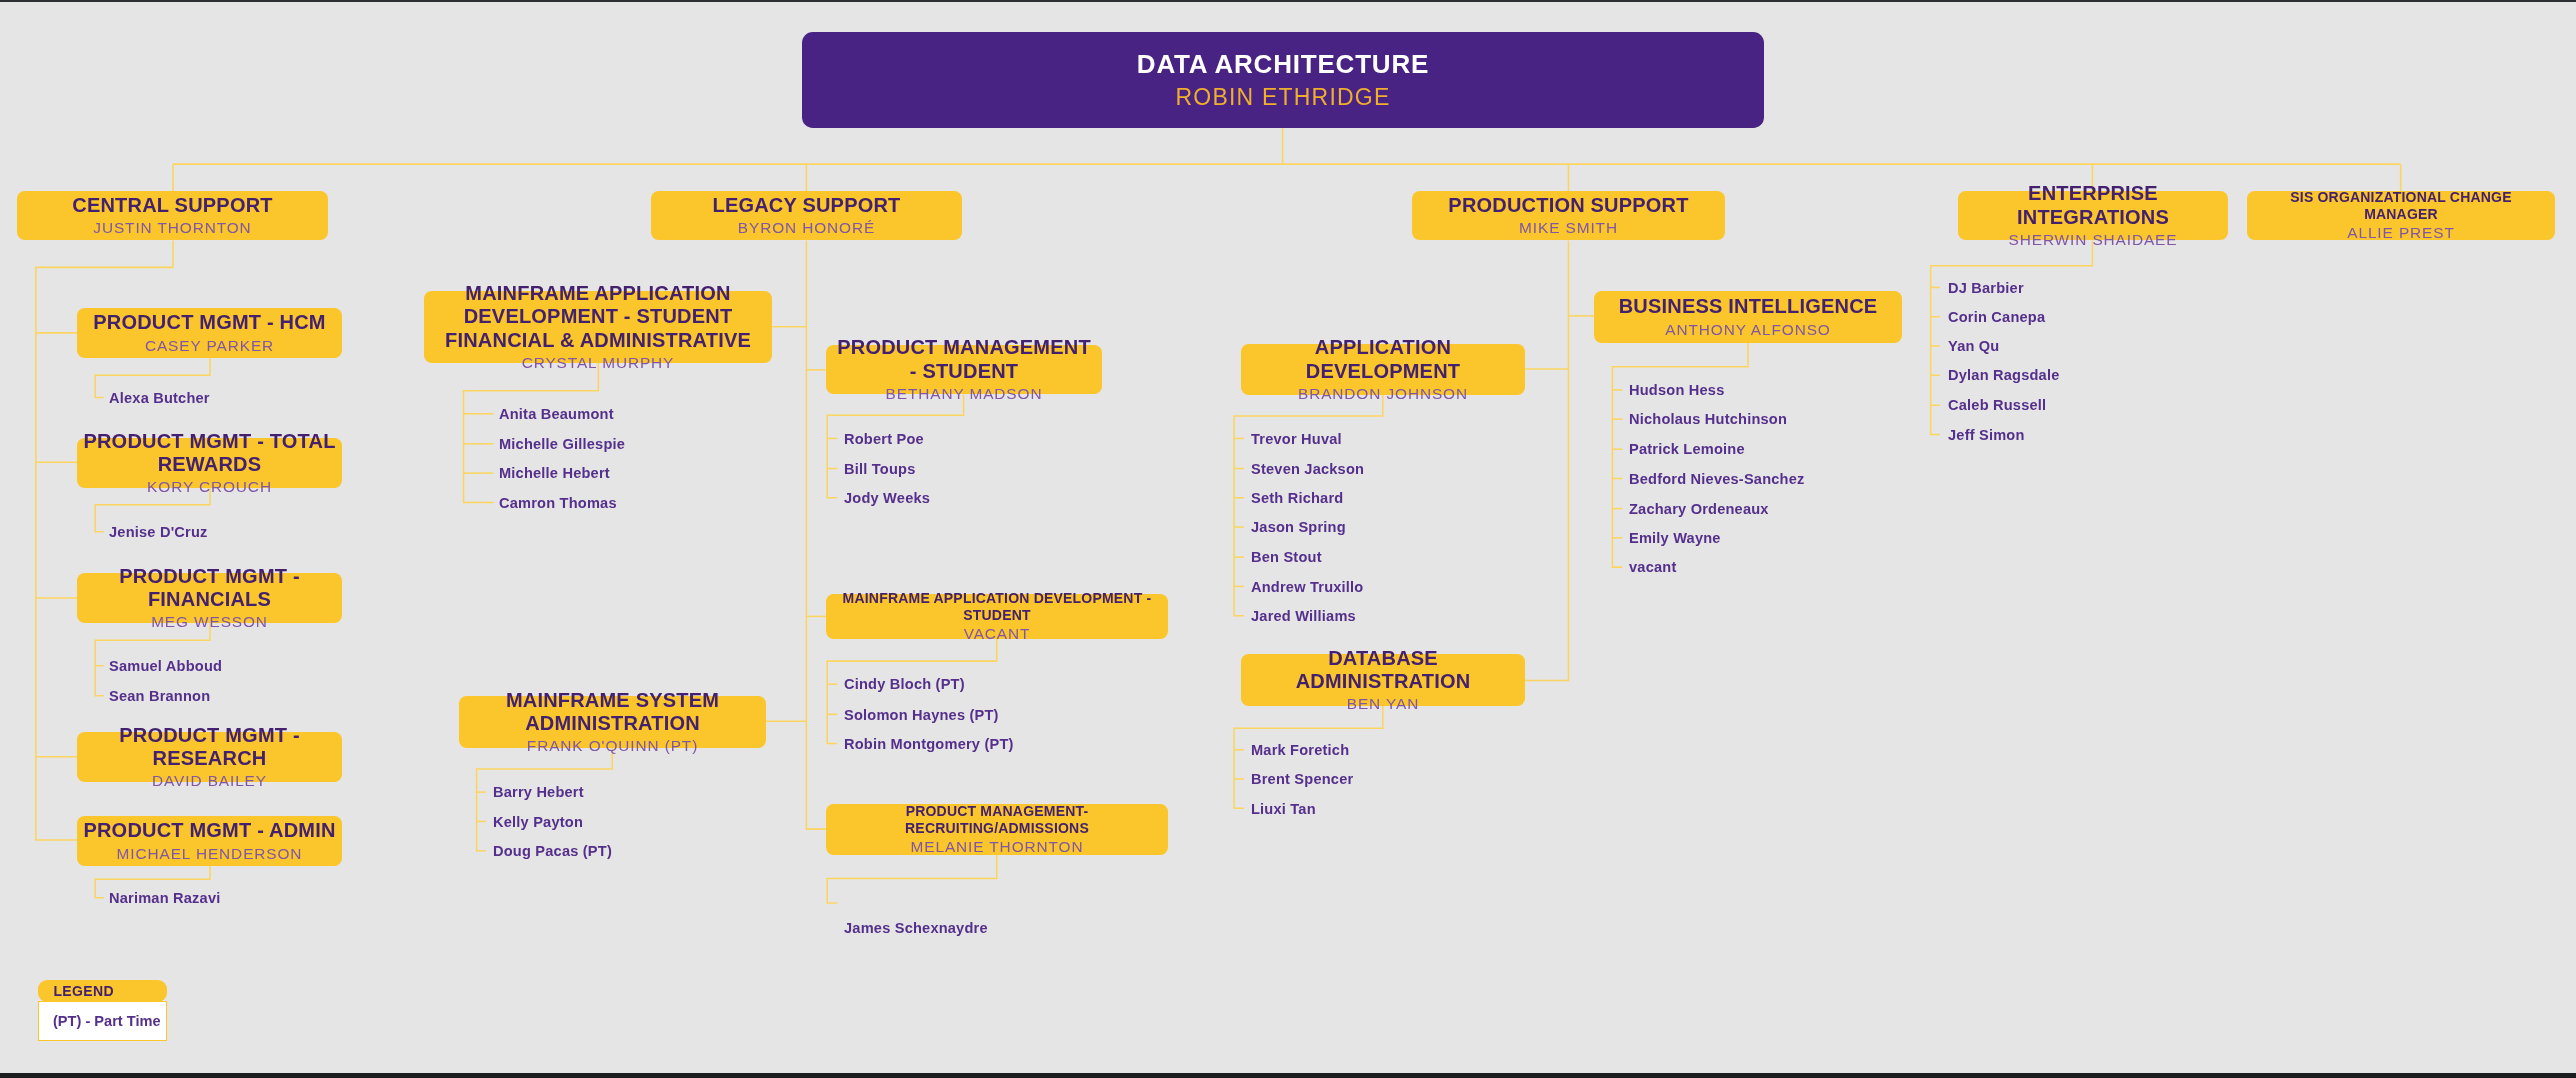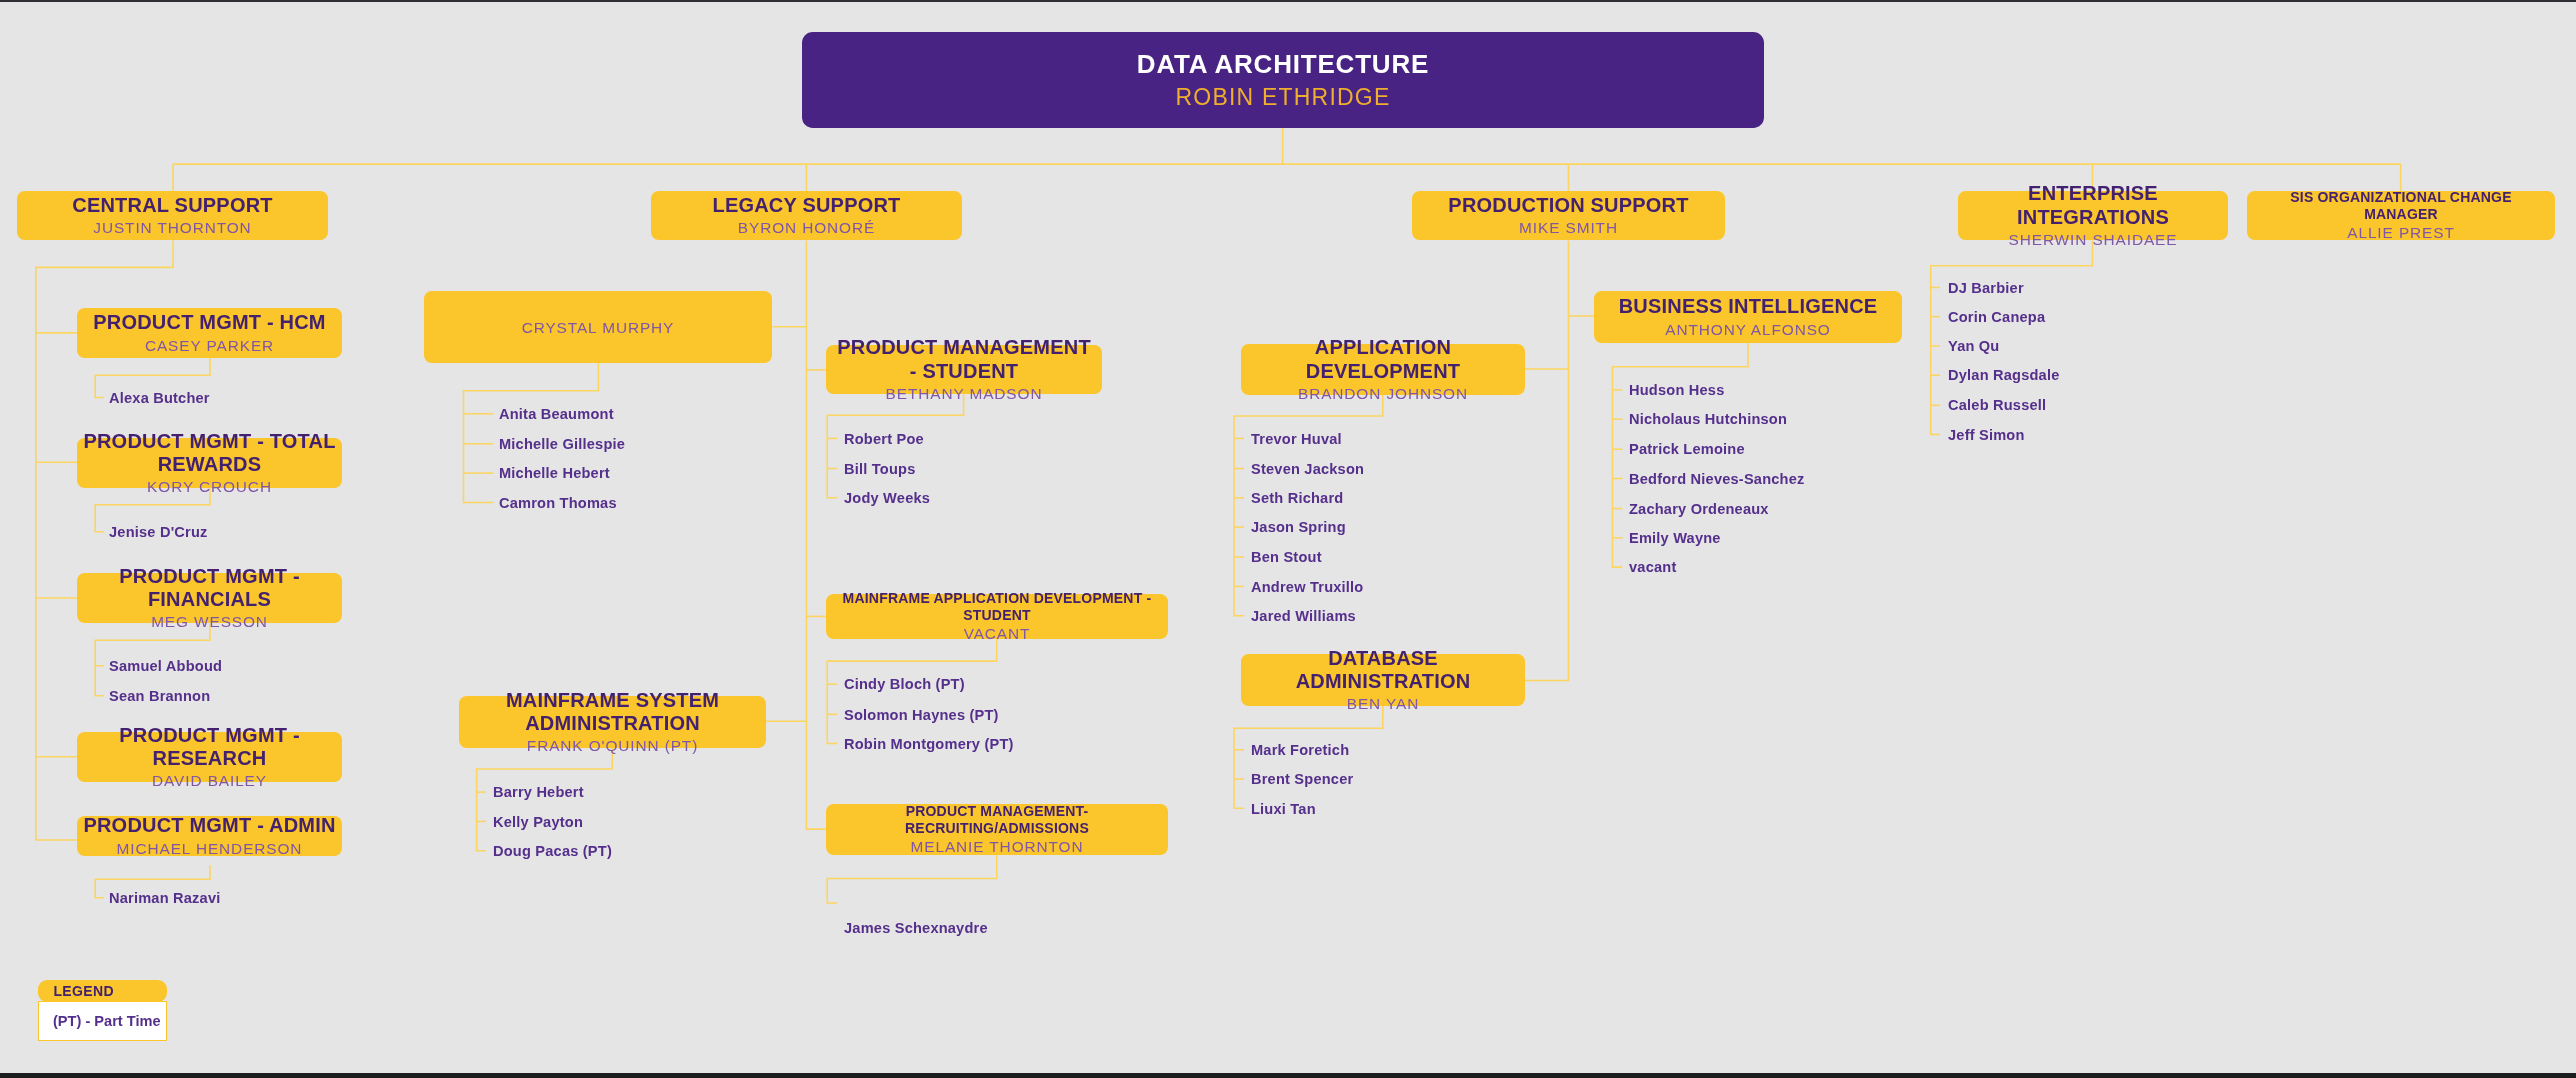--- a/index.html
+++ b/index.html
@@ -117,30 +117,31 @@
       <div class="org-box" style="left: 77px; top: 573px; width: 265px; height: 50px;">
         <div class="t">PRODUCT MGMT - FINANCIALS</div>
         <div class="n">MEG WESSON</div>
       </div>
       <span class="person" style="left: 109px; top: 666px;">Samuel Abboud</span>
       <span class="person" style="left: 109px; top: 696px;">Sean Brannon</span>
       <div class="org-box" style="left: 77px; top: 732px; width: 265px; height: 50px;">
         <div class="t">PRODUCT MGMT - RESEARCH</div>
         <div class="n">DAVID BAILEY</div>
       </div>
-      <div class="org-box" style="left: 77px; top: 816px; width: 265px; height: 40px;">
+      <div class="org-box" style="left: 77px; top: 816px; width: 265px; height: 50px;">
         <div class="t">PRODUCT MGMT - ADMIN</div>
         <div class="n">MICHAEL HENDERSON</div>
       </div>
       <span class="person" style="left: 109px; top: 898px;">Nariman Razavi</span>
       <div class="org-box" style="left: 651px; top: 191px; width: 311px; height: 49px;">
         <div class="t">LEGACY SUPPORT</div>
         <div class="n">BYRON HONORÉ</div>
       </div>
       <div class="org-box" style="left: 424px; top: 291px; width: 348px; height: 72px;">
+        <div class="t">MAINFRAME APPLICATION DEVELOPMENT - STUDENT FINANCIAL &amp; ADMINISTRATIVE</div>
         <div class="n">CRYSTAL MURPHY</div>
       </div>
       <span class="person" style="left: 499px; top: 414px;">Anita Beaumont</span>
       <span class="person" style="left: 499px; top: 444px;">Michelle Gillespie</span>
       <span class="person" style="left: 499px; top: 473px;">Michelle Hebert</span>
       <span class="person" style="left: 499px; top: 503px;">Camron Thomas</span>
       <div class="org-box" style="left: 459px; top: 696px; width: 307px; height: 52px;">
         <div class="t">MAINFRAME SYSTEM ADMINISTRATION</div>
         <div class="n">FRANK O'QUINN (PT)</div>
       </div>

